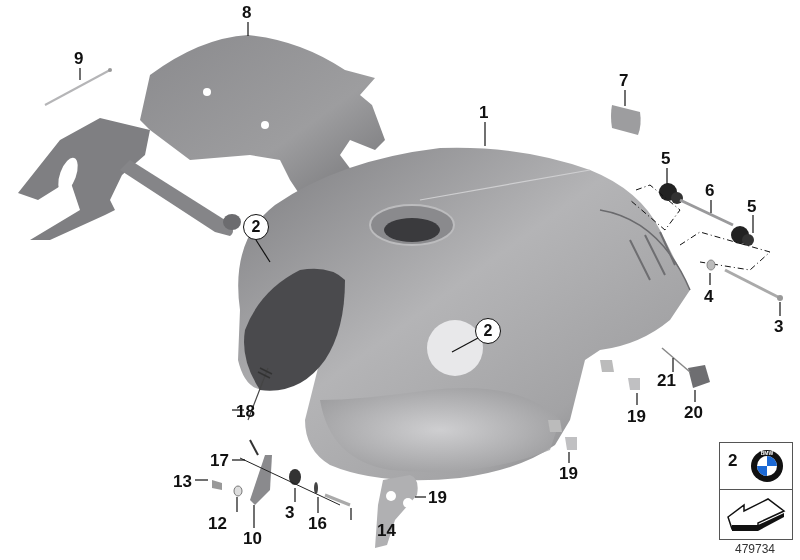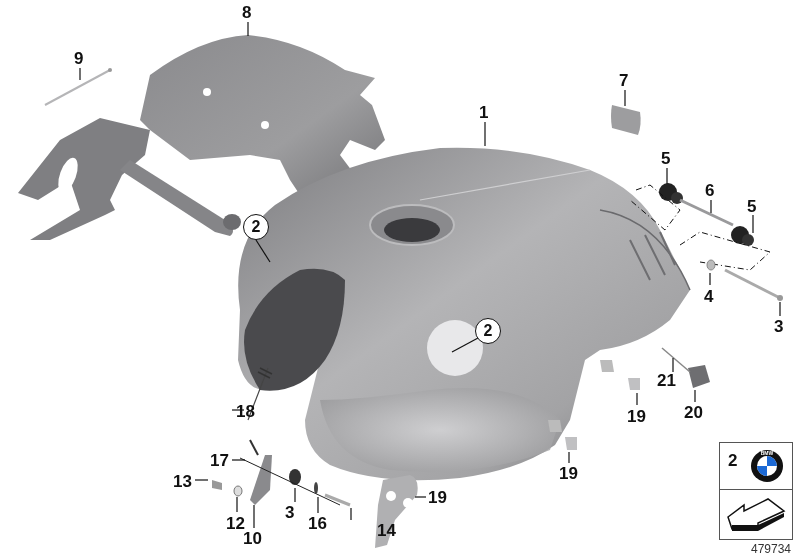--- a/index.html
+++ b/index.html
@@ -3,21 +3,21 @@
 <meta charset="utf-8">
 <style>
   html, body { margin:0; padding:0; background:#ffffff; }
   body { width:800px; height:560px; position:relative; overflow:hidden; font-family:"Liberation Sans", sans-serif; }
   #diagram { position:absolute; left:0; top:0; width:800px; height:560px; }
   .callout { position:absolute; font-family:"Liberation Sans", sans-serif; font-weight:bold; font-size:17px; color:#111; line-height:1; white-space:nowrap; }
   .circle-callout { position:absolute; width:26px; height:26px; border:1.5px solid #111; border-radius:50%; background:#fff; font-weight:bold; font-size:16px; display:flex; align-items:center; justify-content:center; color:#111; box-sizing:border-box; }
   .legend-box { position:absolute; left:719px; top:442px; width:72px; height:96px; border:1px solid #555; background:#fff; }
   .legend-top { position:absolute; left:0; top:0; width:72px; height:46px; border-bottom:1px solid #555; }
   .legend-num { position:absolute; left:8px; top:8px; font-weight:bold; font-size:17px; color:#111; }
-  .ref-number { position:absolute; left:719px; top:542px; width:72px; text-align:right; font-size:12px; color:#333; }
+  .ref-number { position:absolute; left:719px; top:542px; width:72px; text-align:center; font-size:12px; color:#333; }
 </style>
 </head>
 <body>
 
 <div id="diagram">
 <svg width="800" height="560" viewBox="0 0 800 560">
   <defs>
     <linearGradient id="tankGrad" x1="0" y1="0" x2="1" y2="1">
       <stop offset="0" stop-color="#7d7d80"></stop>
       <stop offset="0.45" stop-color="#b4b4b6"></stop>
@@ -133,21 +133,21 @@
   <span class="callout" style="left:774px;top:318px;">3</span>
   <span class="callout" style="left:704px;top:288px;">4</span>
   <span class="callout" style="left:661px;top:150px;">5</span>
   <span class="callout" style="left:747px;top:198px;">5</span>
   <span class="callout" style="left:705px;top:182px;">6</span>
   <span class="callout" style="left:619px;top:72px;">7</span>
   <span class="callout" style="left:242px;top:4px;">8</span>
   <span class="callout" style="left:74px;top:50px;">9</span>
   <span class="callout" style="left:243px;top:530px;">10</span>
   <span class="callout" style="left:428px;top:489px;">19</span>
-  <span class="callout" style="left:226px;top:515px;text-align:right;">12</span>
+  <span class="callout" style="left:208px;top:515px;text-align:right;">12</span>
   <span class="callout" style="left:173px;top:473px;">13</span>
   <span class="callout" style="left:341px;top:522px;margin-left:36px;">14</span>
   <span class="callout" style="left:308px;top:515px;">16</span>
   <span class="callout" style="left:285px;top:504px;">3</span>
   <span class="callout" style="left:210px;top:452px;">17</span>
   <span class="callout" style="left:205px;top:403px;margin-left:31px;">18</span>
   <span class="callout" style="left:627px;top:408px;">19</span>
   <span class="callout" style="left:559px;top:465px;">19</span>
   <span class="callout" style="left:684px;top:404px;">20</span>
   <span class="callout" style="left:657px;top:372px;">21</span>

